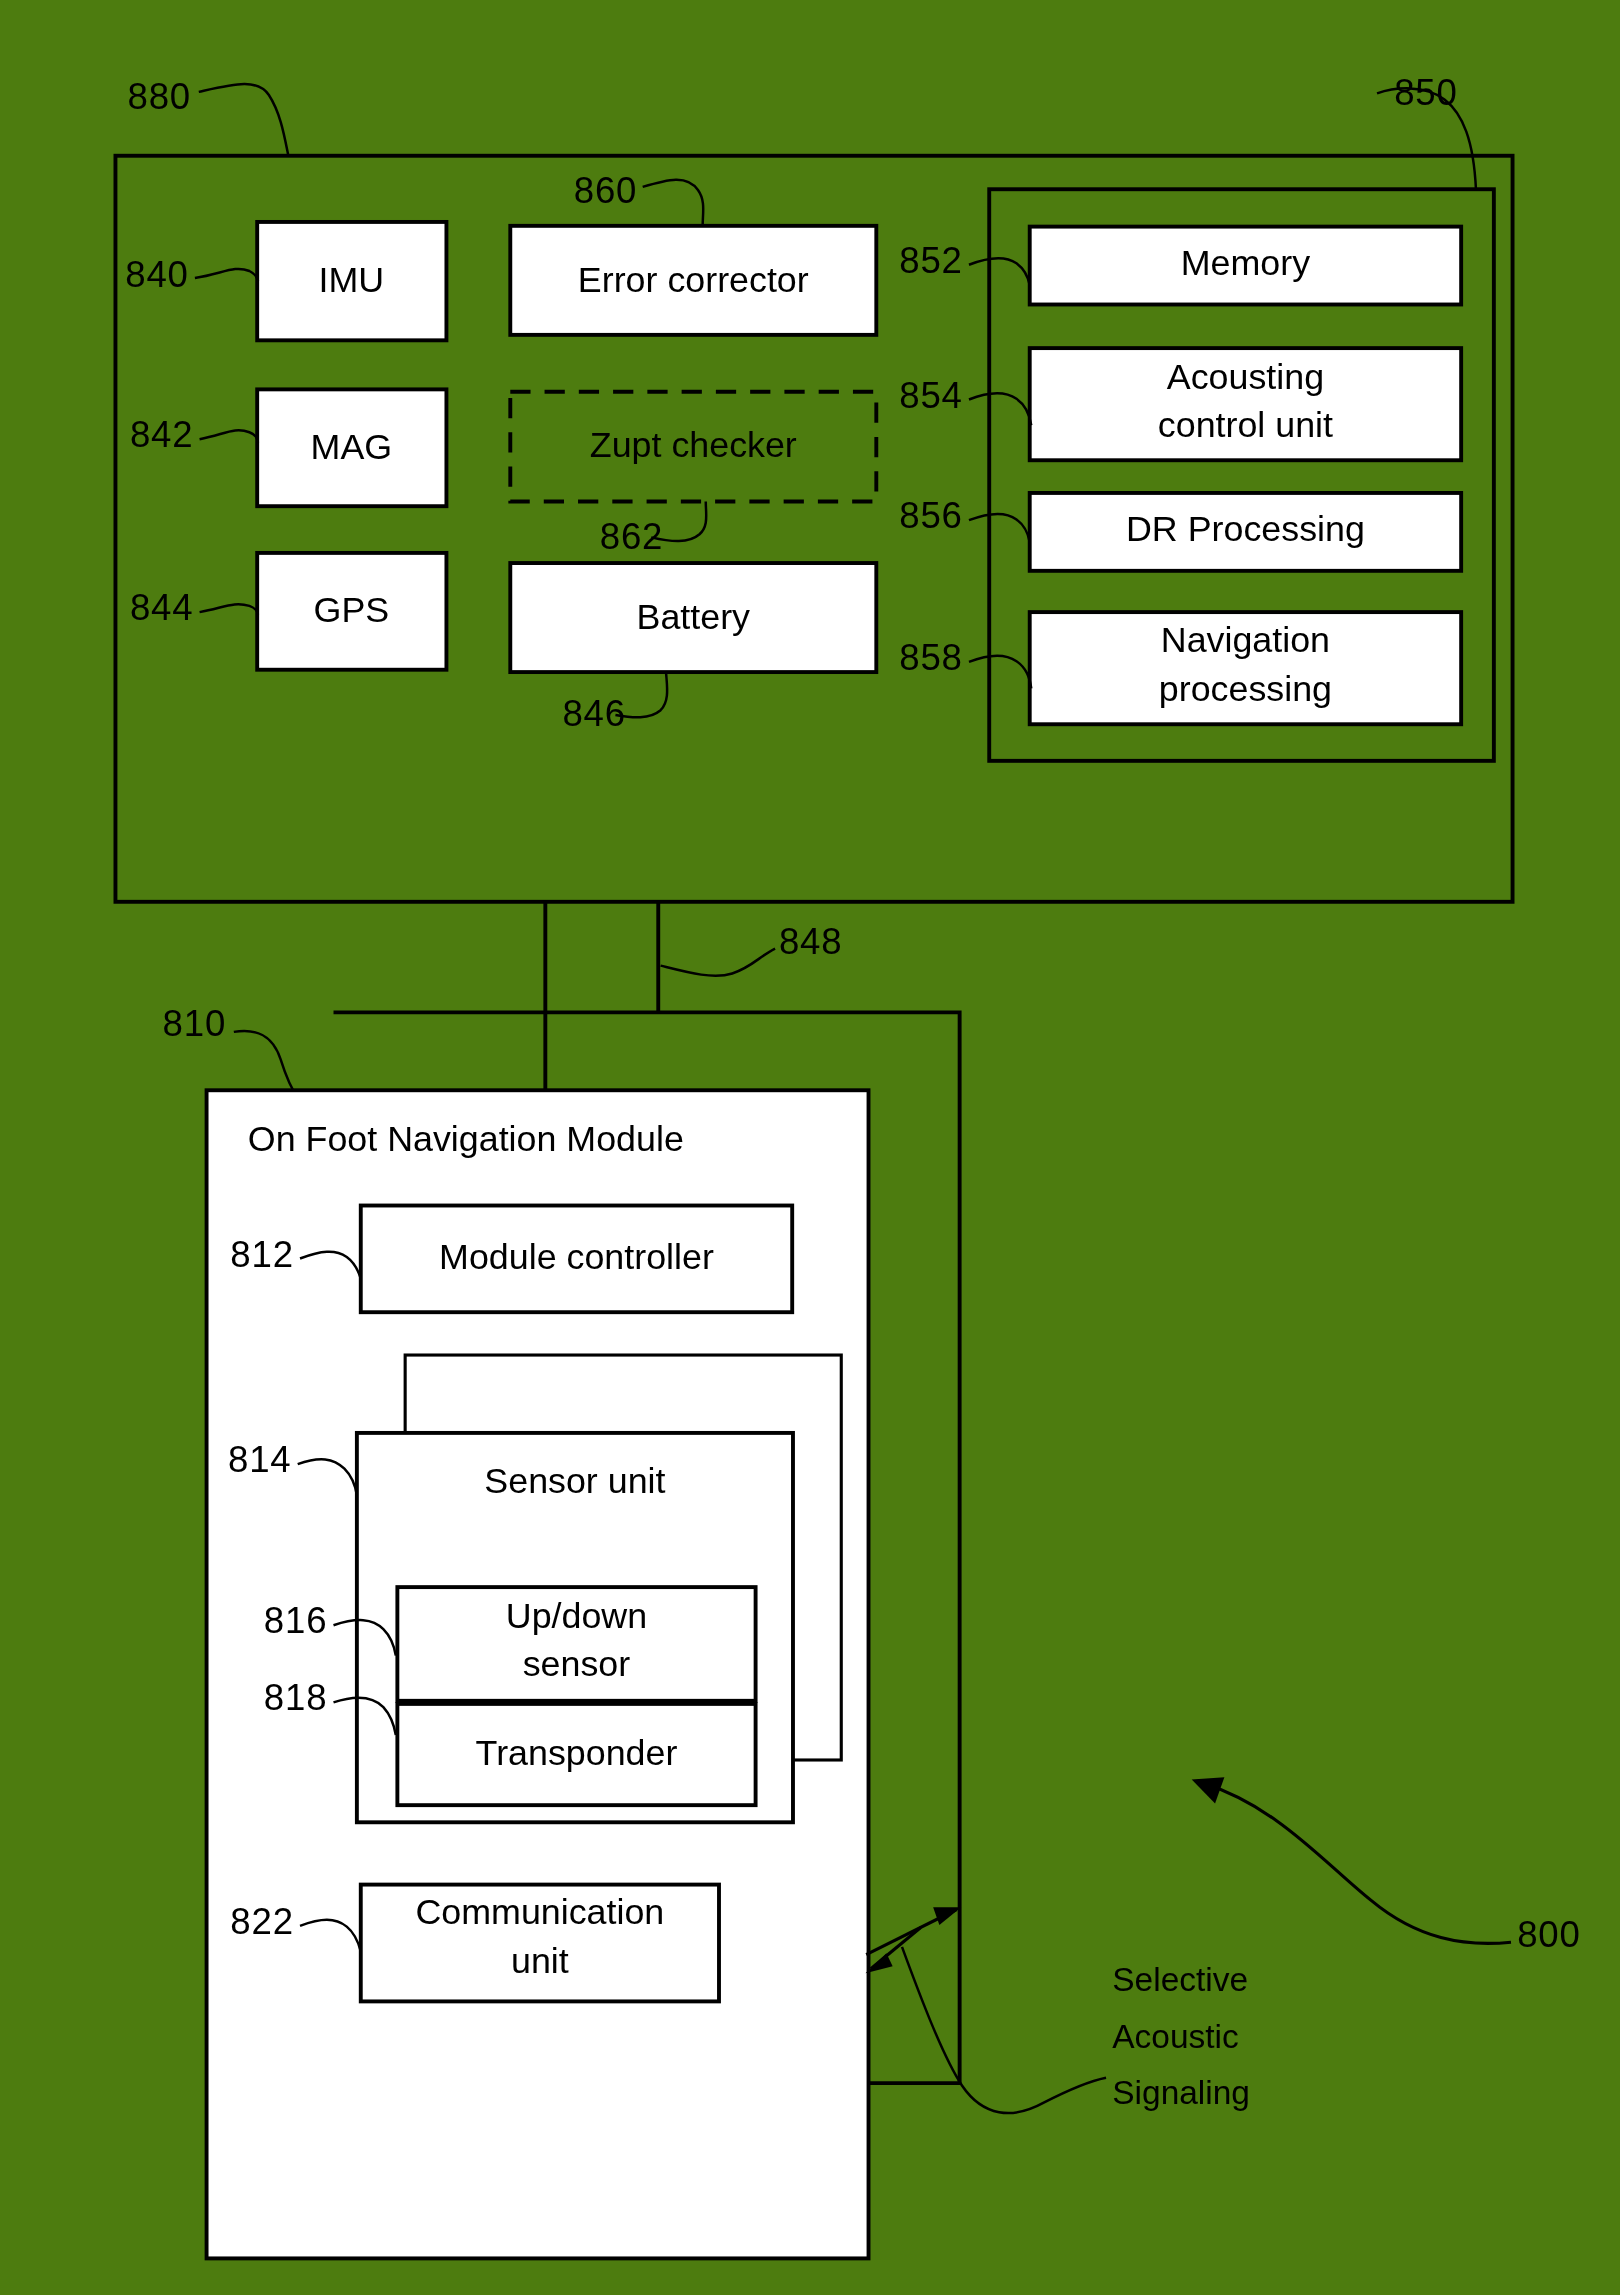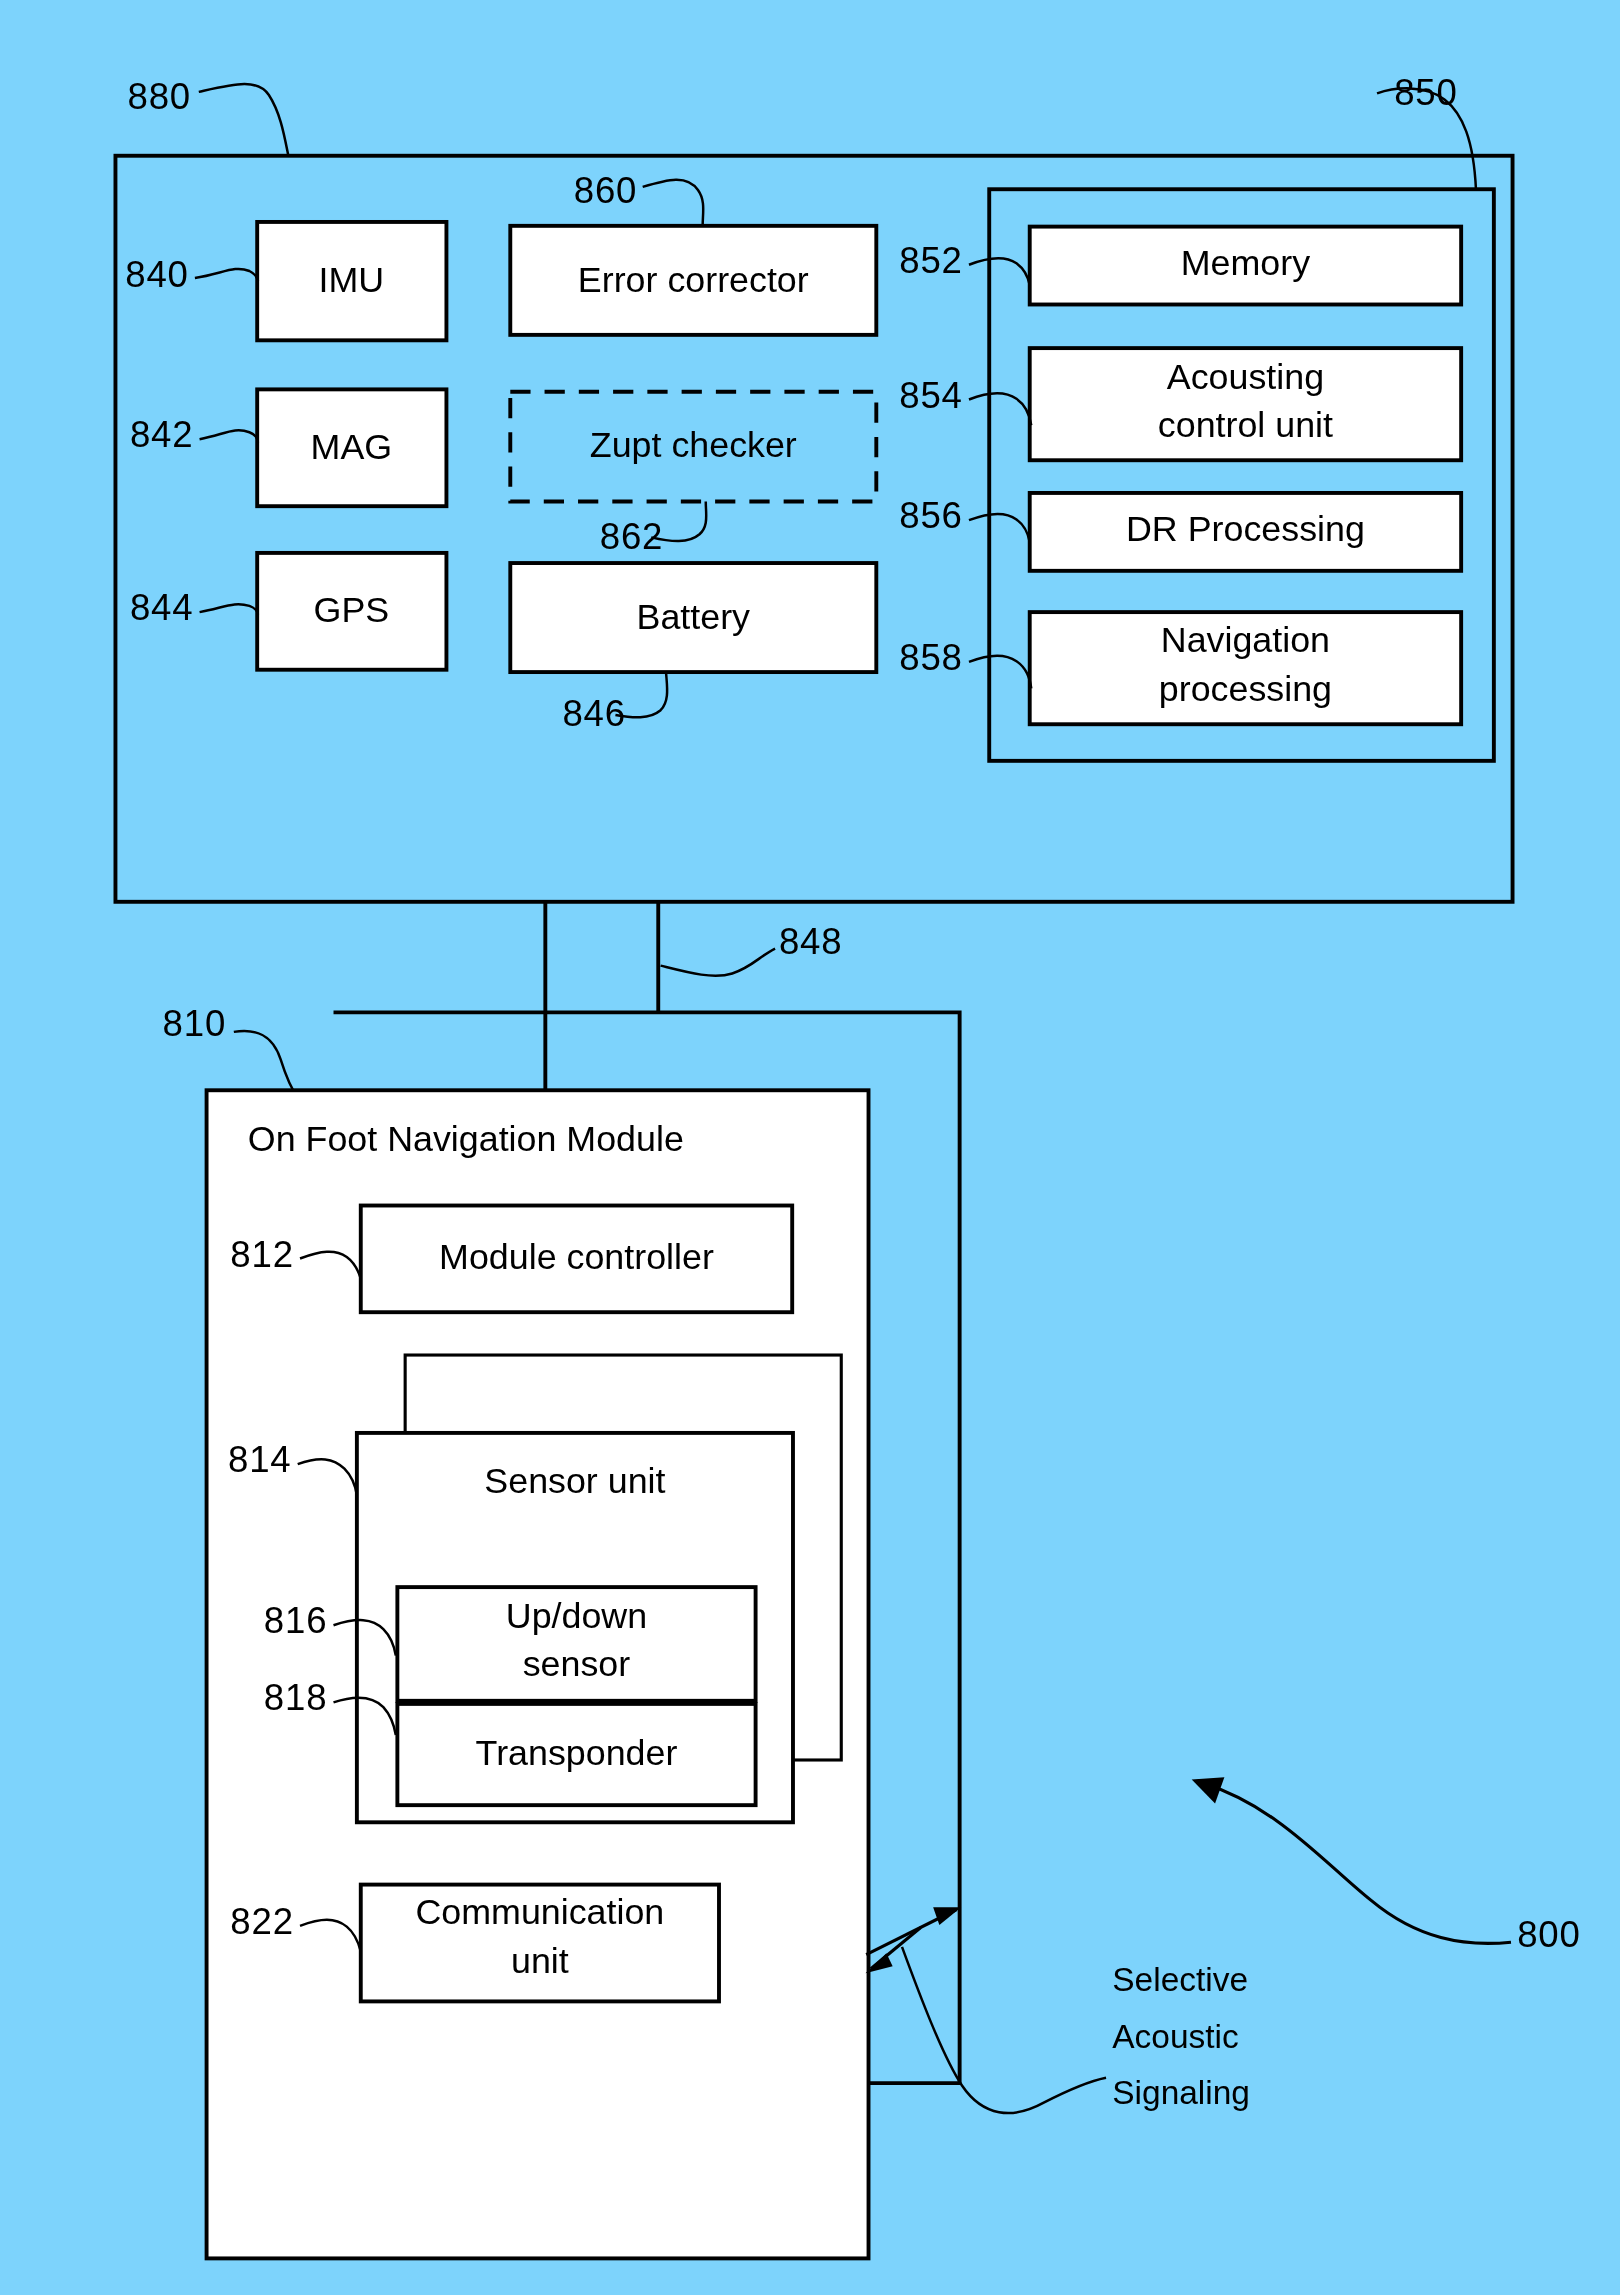--- a/index.html
+++ b/index.html
@@ -7,21 +7,21 @@
     padding: 0;
     background: #ffffff;
   }
   body {
     font-family: "Liberation Sans", sans-serif;
   }
   #figure-root {
     position: relative;
     width: 1621px;
     height: 2295px;
-    background: #7dd3fc;
+    background: #4d7c0f;
     overflow: hidden;
   }
   svg.figure-svg {
     position: absolute;
     top: 0;
     left: 0;
     width: 1621px;
     height: 2295px;
   }
   .box-line {

